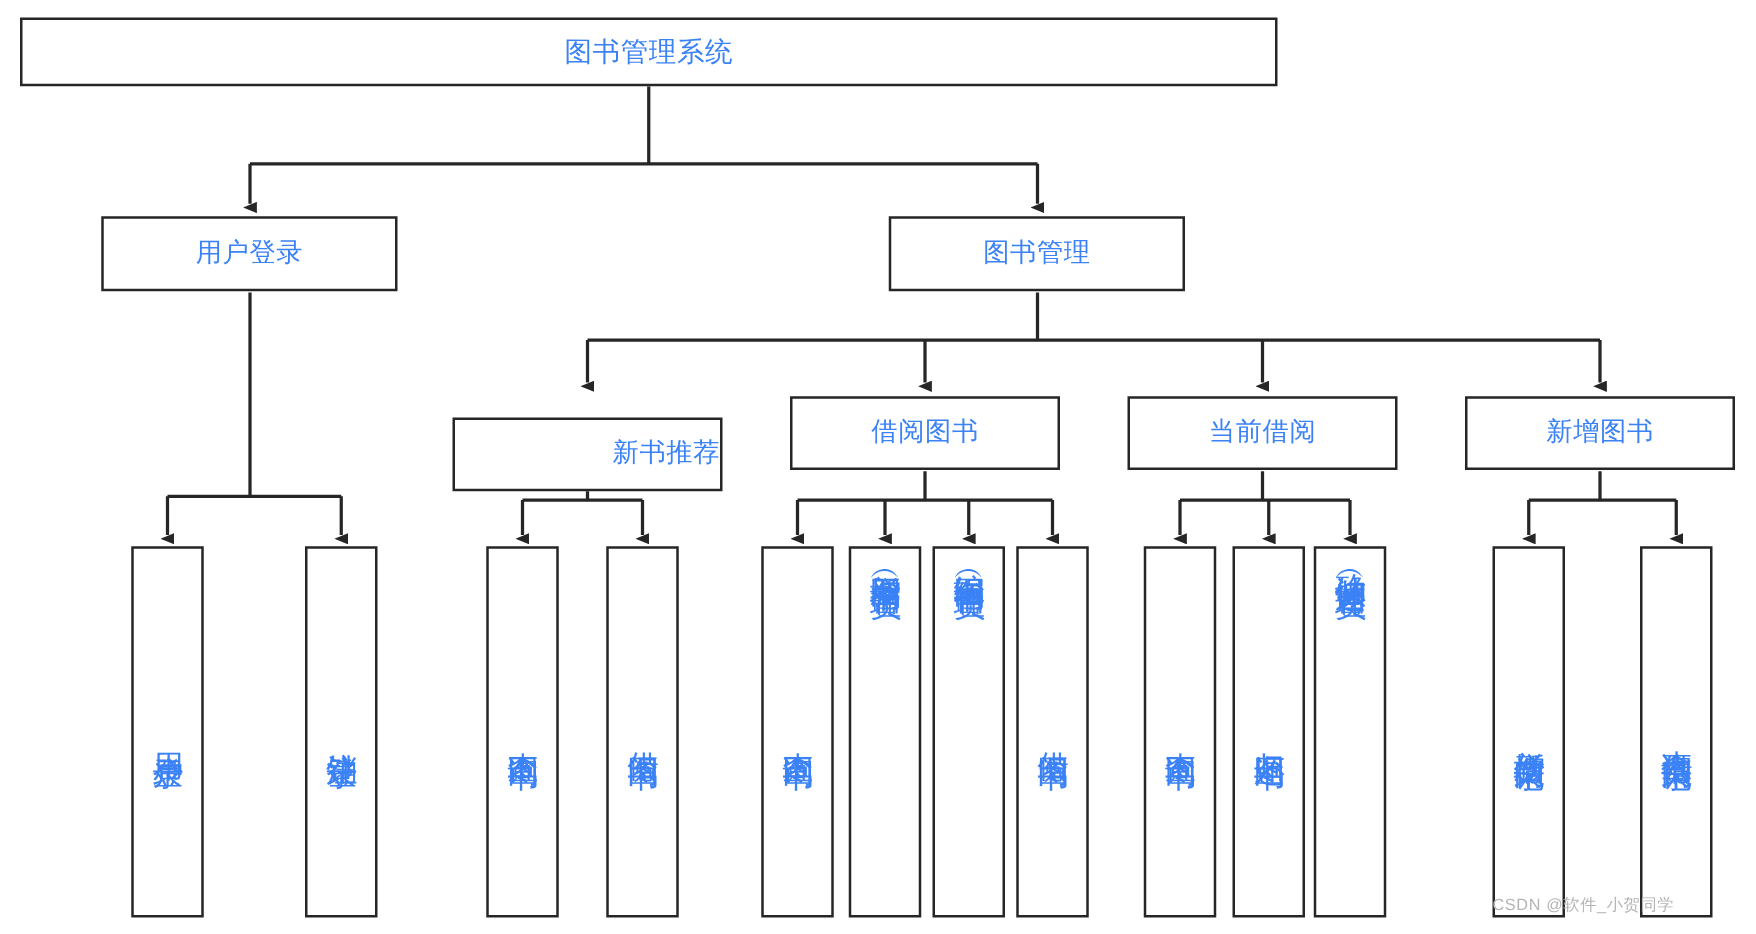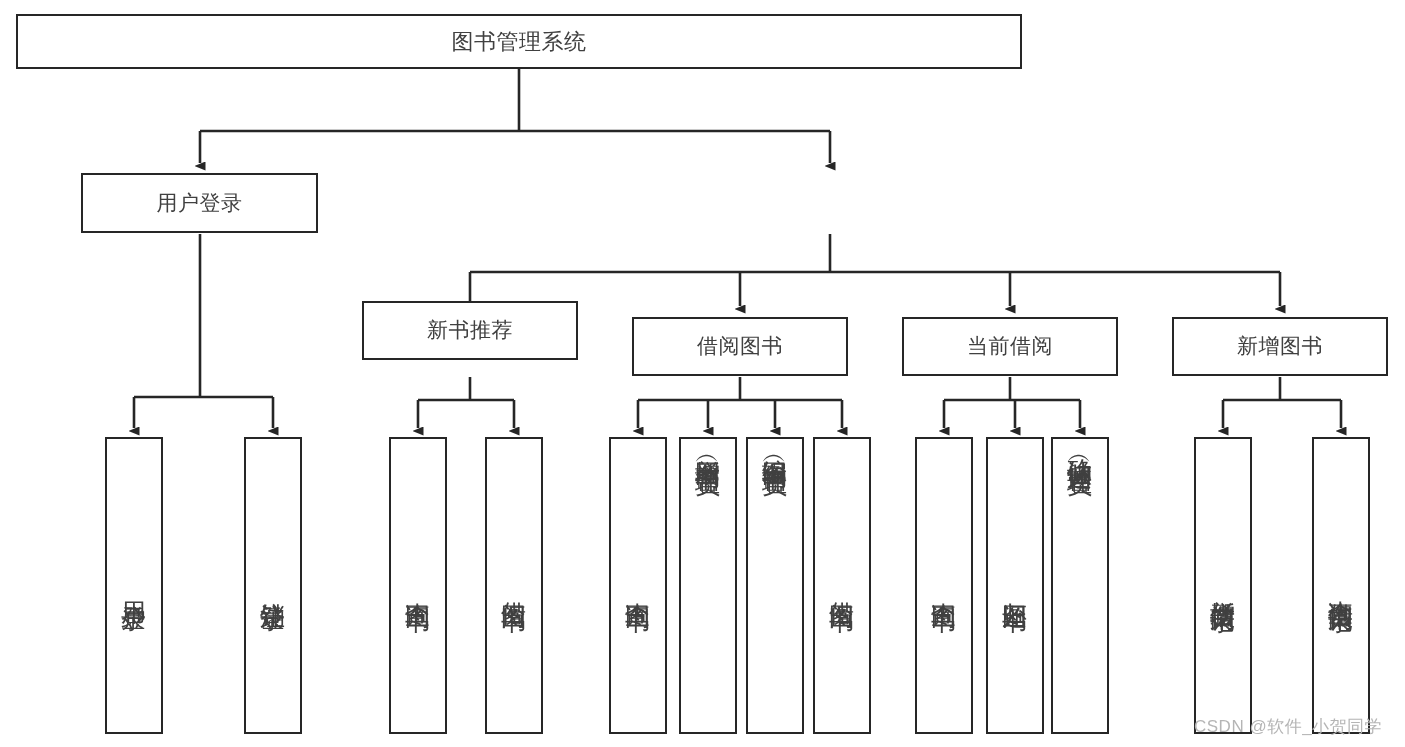--- a/index.html
+++ b/index.html
@@ -27,21 +27,21 @@
     pointer-events: none;
   }
   .node {
     position: absolute;
     box-sizing: border-box;
     background: #ffffff;
     border: 2px solid #262626;
     display: flex;
     align-items: center;
     justify-content: center;
-    color: #404040;
+    color: #3b82f6;
   }
   .node .label {
     display: block;
     line-height: 1.05;
     letter-spacing: 0.5px;
     white-space: nowrap;
   }
   
   .node.h .label {
     font-size: 21px;
@@ -61,21 +61,21 @@
     font-size: 25px;
     line-height: 1.12;
     letter-spacing: 2px;
     white-space: nowrap;
   }
   .node.v.centered {
     align-items: center;
   }
   .watermark {
     position: absolute;
-    font-size: 17px;
+    font-size: 13px;
     color: #b5b5b5;
     white-space: nowrap;
     letter-spacing: 0.5px;
   }
 </style>
 </head>
 <body>
 
 <div id="canvas">
 
@@ -129,22 +129,25 @@
     </g>
   </svg>
 
   <div class="node h root" style="left:16px; top:14px; width:1006px; height:55px;">
     <span class="label">图书管理系统</span>
   </div>
 
   <div class="node h" style="left:81px; top:173px; width:237px; height:60px;">
     <span class="label">用户登录</span>
   </div>
-
-  <div class="node h" style="left:362px; top:301px; width:216px; height:59px;">
+  <div class="node h" style="left:711px; top:173px; width:237px; height:60px;">
+    <span class="label">图书管理</span>
+  </div>
+
+  <div class="node h" style="left:362px; top:334px; width:216px; height:59px;justify-content:flex-end;">
     <span class="label">新书推荐</span>
   </div>
   <div class="node h" style="left:632px; top:317px; width:216px; height:59px;">
     <span class="label">借阅图书</span>
   </div>
   <div class="node h" style="left:902px; top:317px; width:216px; height:59px;">
     <span class="label">当前借阅</span>
   </div>
   <div class="node h" style="left:1172px; top:317px; width:216px; height:59px;">
     <span class="label">新增图书</span>

